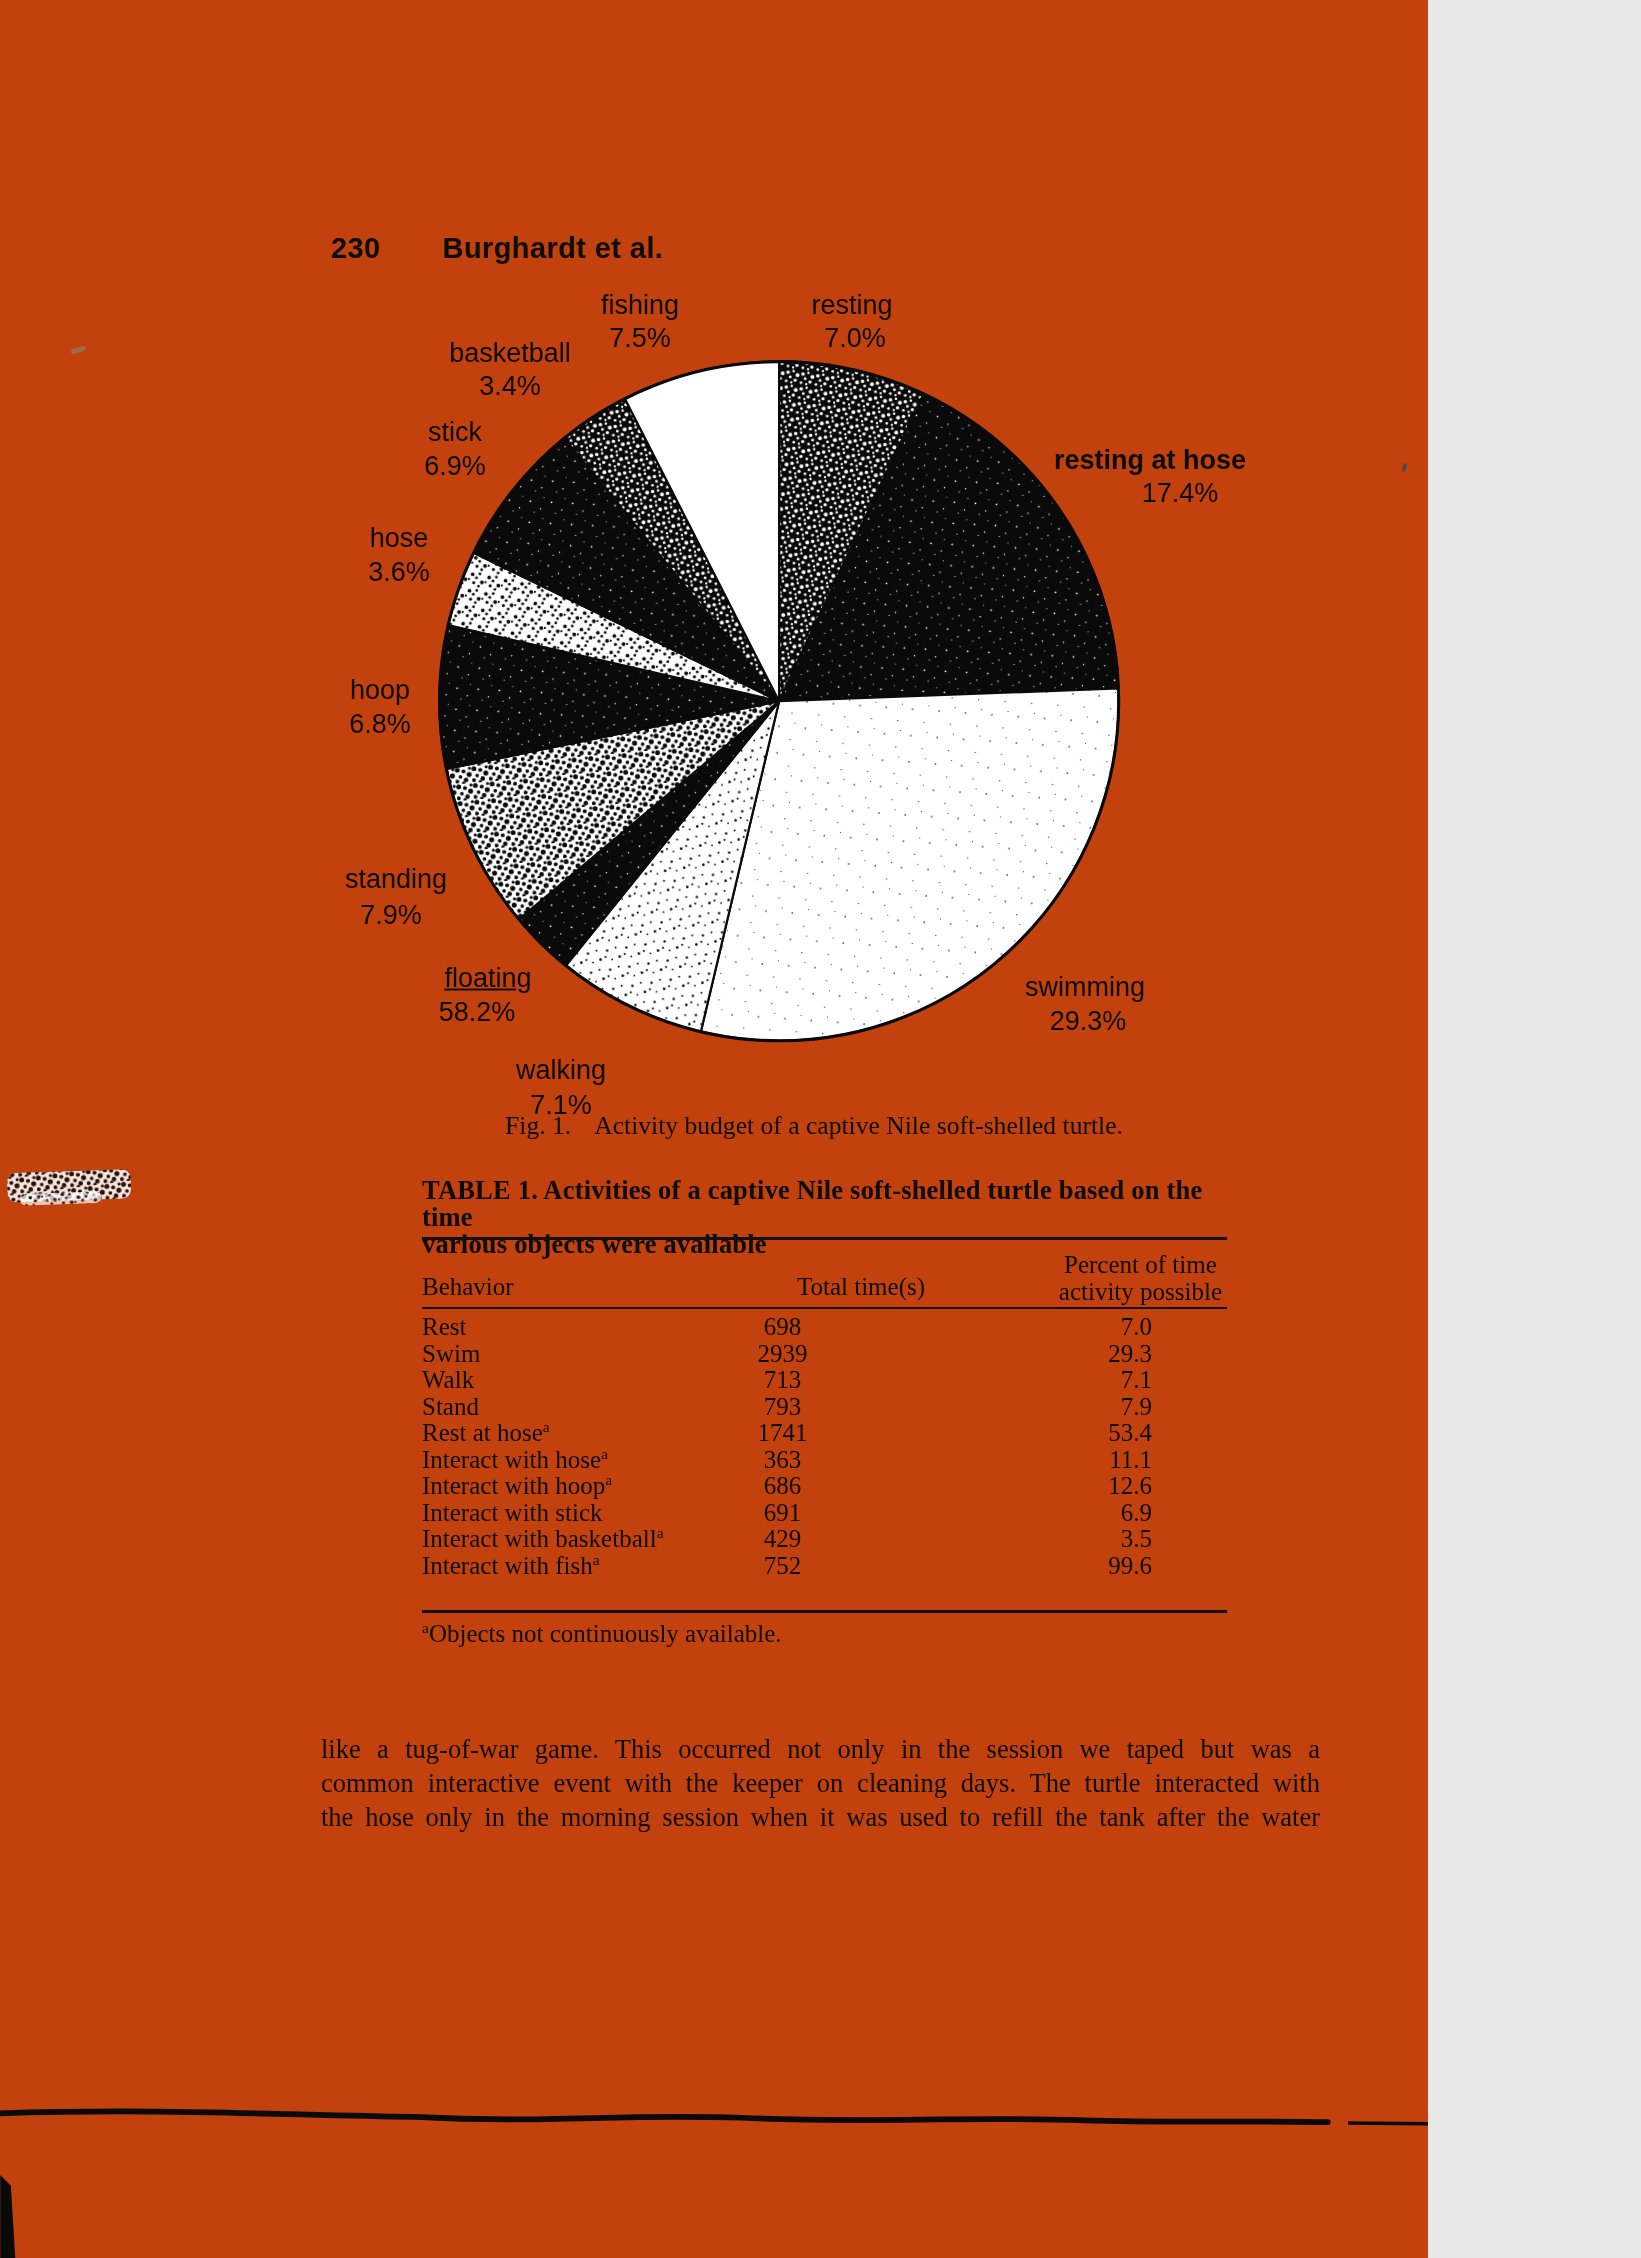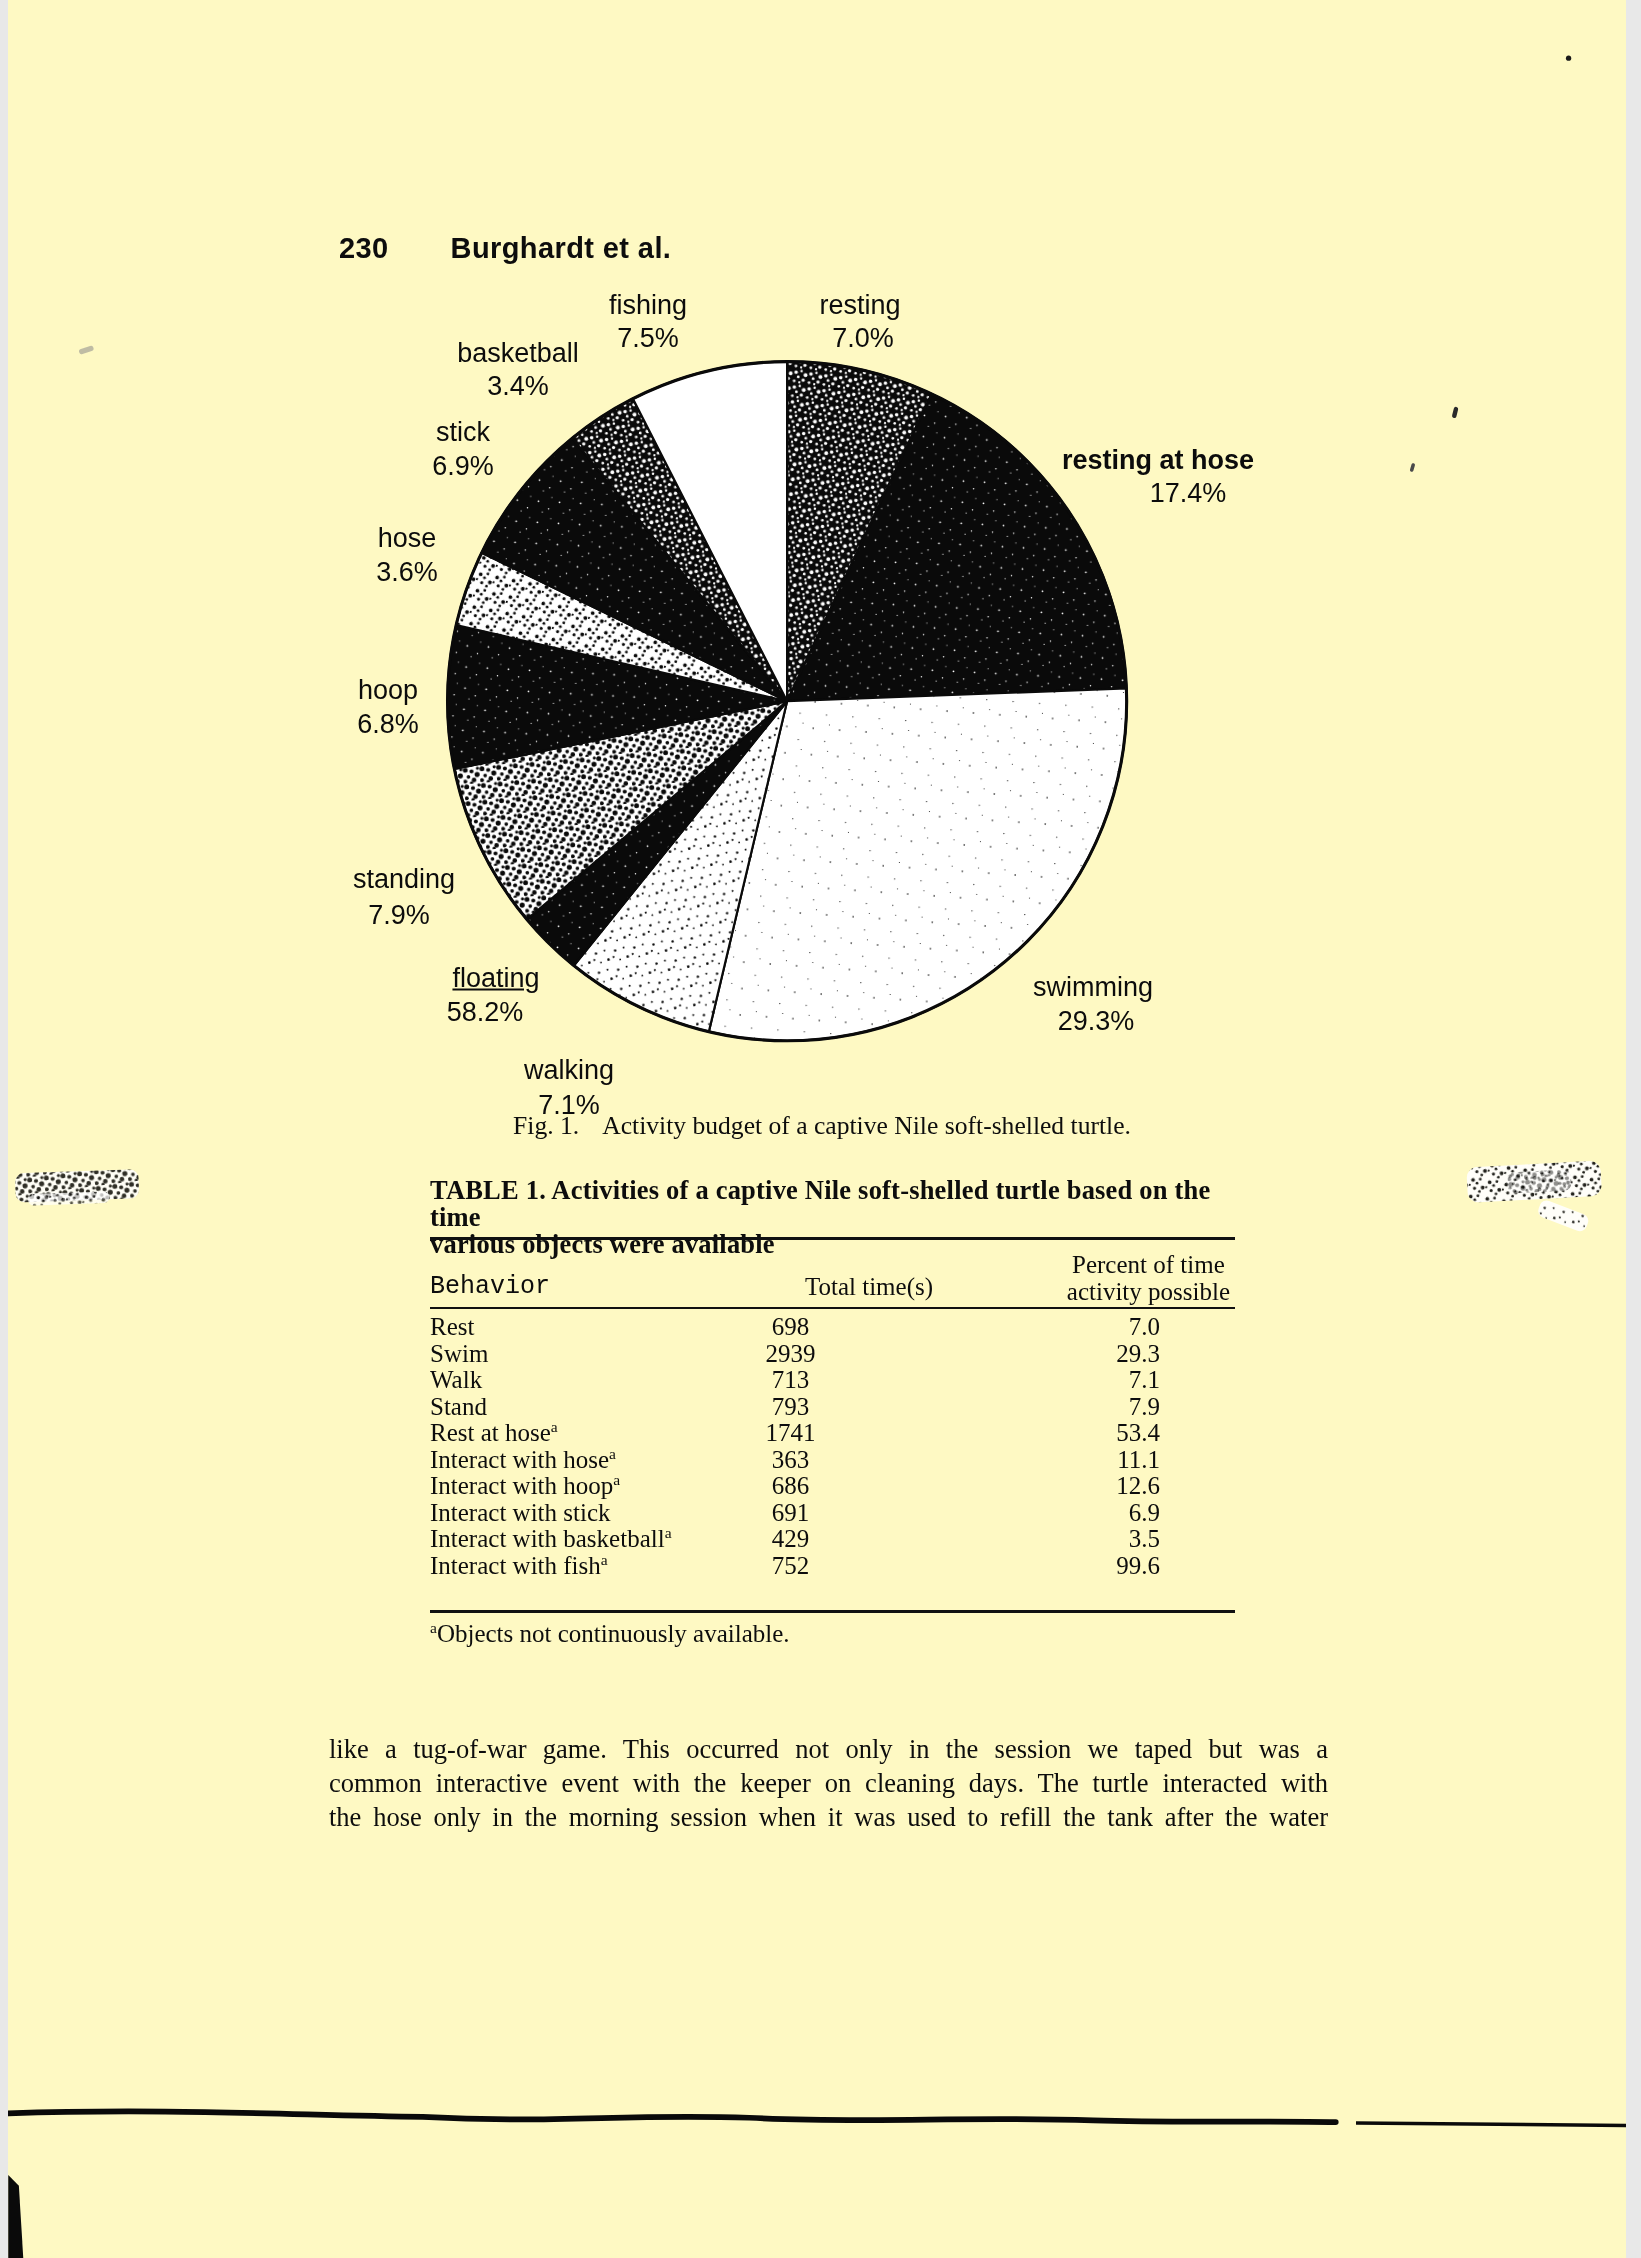--- a/index.html
+++ b/index.html
@@ -1,23 +1,22 @@
 <!DOCTYPE html>
 <html style="font-size:14px"><head>
 <meta charset="utf-8">
 <style>
   html,body{margin:0;padding:0;background:#e8e8e8;}
   .page{
     position:relative;
-    width:1618px;height:2258px;
-    background:#fef9c3;
+    width:1428px;height:2258px;
+    background:#c2410c;
     overflow:hidden;
     font-family:"Liberation Serif", serif;
     color:#0d0d0d;
-    margin-left:8px;
   }
   .scan-svg{position:absolute;left:0;top:0;}
 
   
   .running-head{
     position:absolute;left:331px;top:233px;
     display:flex;gap:62px;
     font-family:"Liberation Sans", sans-serif;
     font-weight:bold;font-size:29px;line-height:30px;
     letter-spacing:0.4px;
@@ -44,21 +43,21 @@
   
   .tbl{position:absolute;left:422px;top:1173px;width:805px;font-size:25px;}
   .tbl .t-title{
     position:absolute;left:0;top:3.5px;width:100%;
     font-weight:bold;font-size:26.5px;line-height:27px;letter-spacing:0.2px;
   }
   .rule{position:absolute;left:0;width:100%;background:#111;}
   .rule-1{top:64px;height:2.6px;}
   .rule-2{top:134px;height:2.2px;}
   .rule-3{top:437px;height:2.6px;}
-  .hdr-behavior{position:absolute;left:0;top:101px;line-height:25px;font-family:Liberation Mono, monospace;}
+  .hdr-behavior{position:absolute;left:0;top:101px;line-height:25px;}
   .hdr-time{position:absolute;left:439px;top:101px;line-height:25px;transform:translateX(-50%);white-space:nowrap;text-align:center;}
   .hdr-pct{position:absolute;right:5px;top:79px;line-height:26.5px;text-align:center;white-space:nowrap;}
   .t-rows{position:absolute;left:0;top:141px;width:100%;}
   .t-row{position:relative;height:26.5px;line-height:26.5px;white-space:nowrap;}
   .col-time{position:absolute;left:265px;width:191px;text-align:center;}
   .col-pct{position:absolute;left:569px;width:161px;text-align:right;}
   sup{font-size:.62em;vertical-align:super;line-height:0;}
   .footnote{position:absolute;left:0;top:448px;line-height:26.5px;white-space:nowrap;}
 
   

